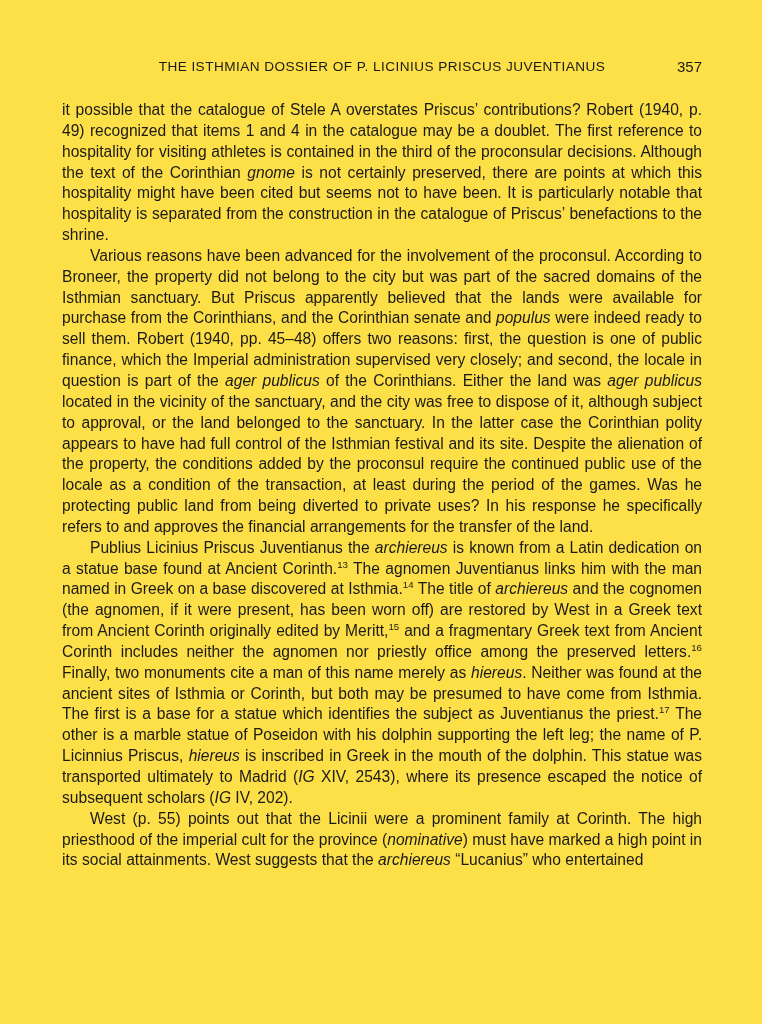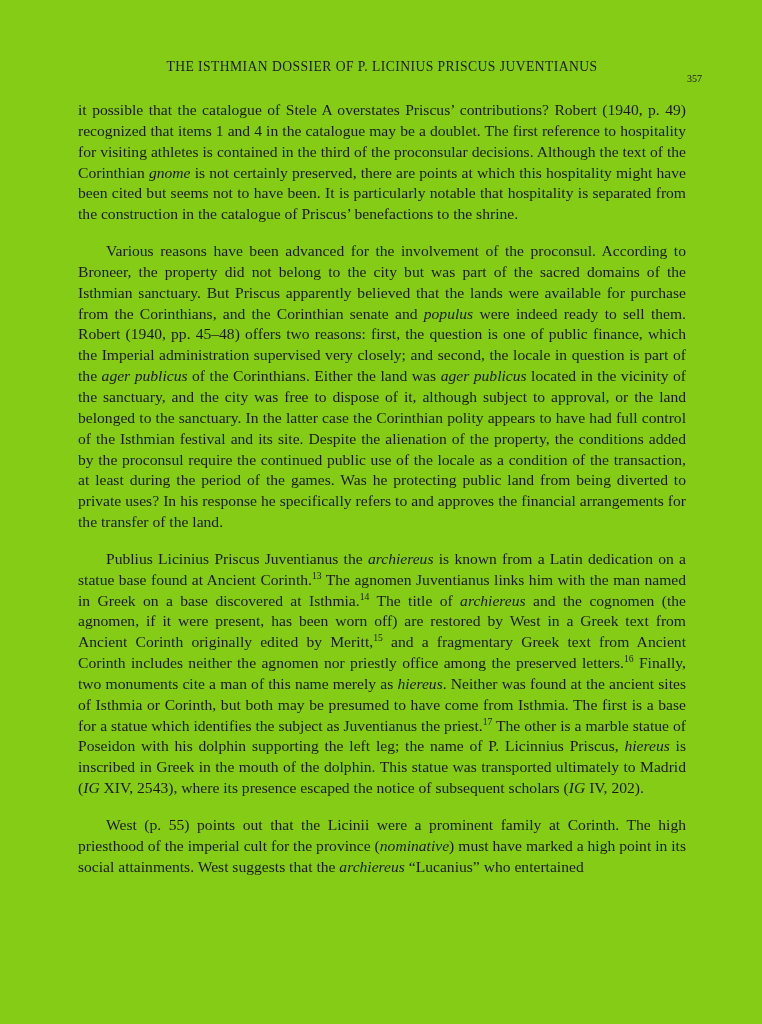--- a/index.html
+++ b/index.html
@@ -6,45 +6,45 @@
     margin: 0;
     padding: 0;
     background: #e9e9e9;
   }
   .page {
     position: relative;
     width: 762px;
     height: 1024px;
     margin: 0 auto;
     box-sizing: border-box;
-    background: #84cc16;
+    background: #fde047;
     color: #1c1a17;
-    font-family: Liberation Serif, serif;
+    font-family: Liberation Sans, sans-serif;
     padding: 57px 60px 0 62px;
     overflow: hidden;
   }
   .page-header {
     position: relative;
     text-align: center;
     margin-bottom: 25px;
   }
   .running-title {
     display: inline-block;
     font-size: 13.6px;
     letter-spacing: 0.45px;
     white-space: nowrap;
   }
   .page-number {
     position: absolute;
     right: 0;
-    top: 16px;
-    font-size: 10px;
+    top: 1px;
+    font-size: 15px;
   }
   .body-text p {
-    margin: 16px;
+    margin: 0;
     font-size: 15.6px;
     line-height: 20.85px;
     text-align: justify;
     text-indent: 28px;
   }
   .body-text p.no-indent {
     text-indent: 0;
   }
   sup {
     font-size: 0.62em;

